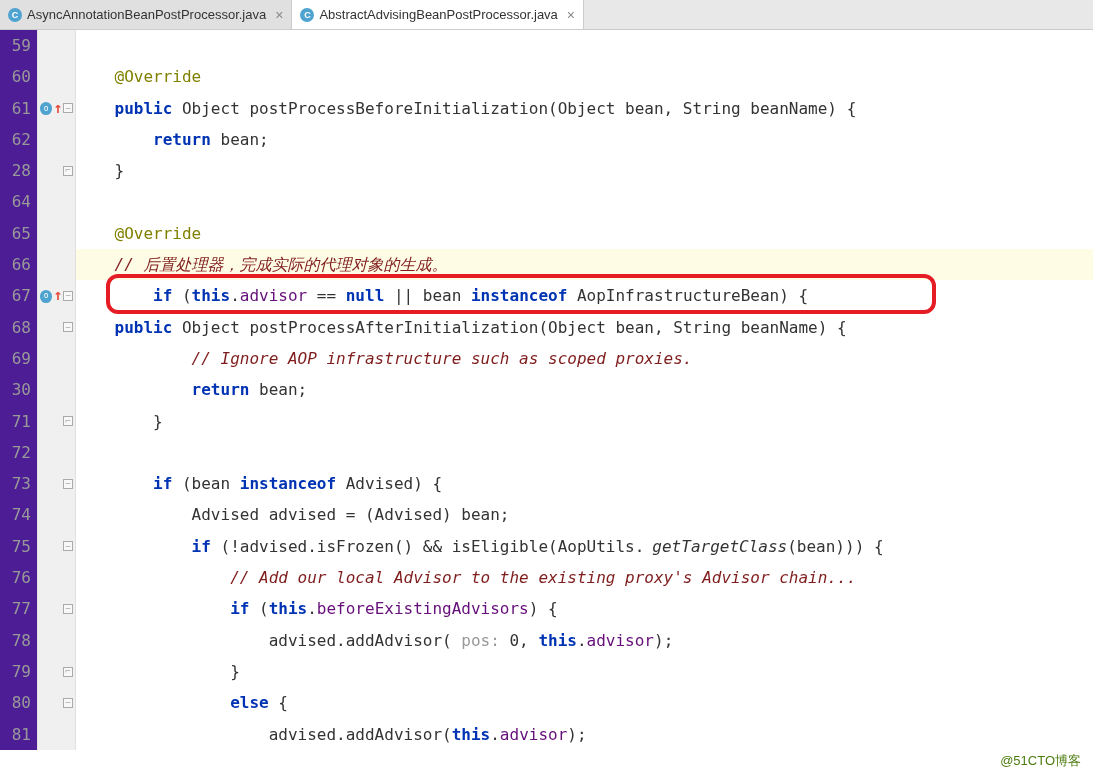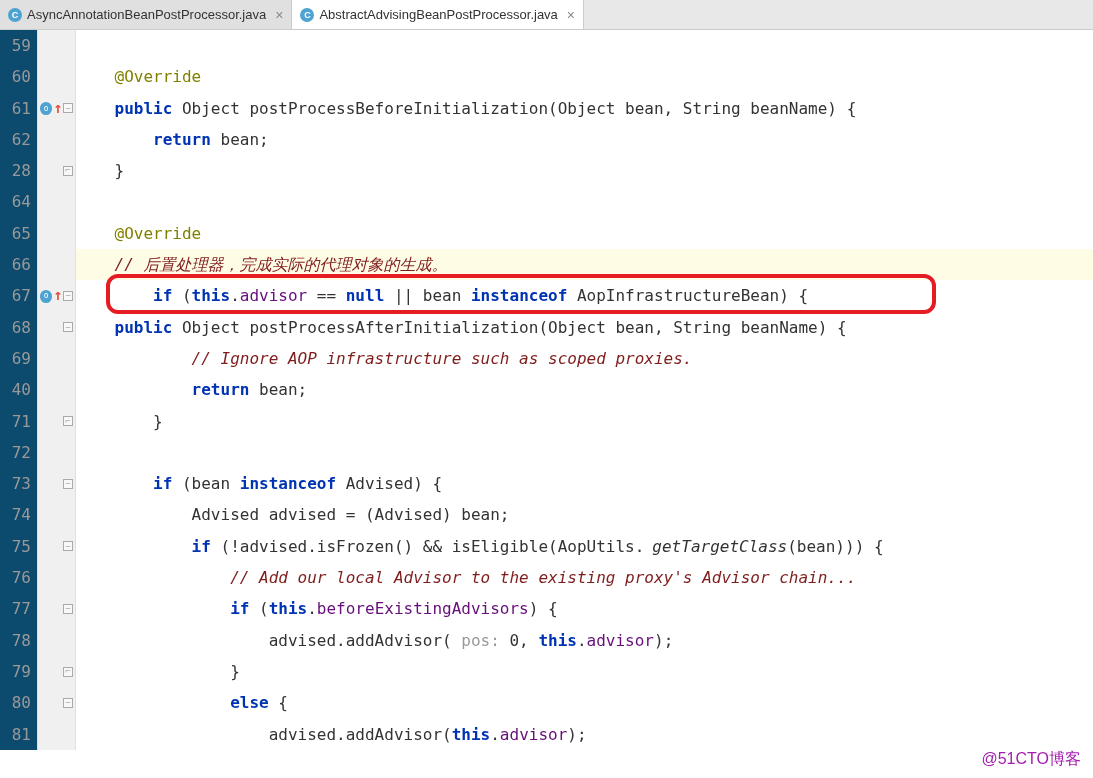--- a/index.html
+++ b/index.html
@@ -45,21 +45,21 @@
     
     .editor {
       display: flex;
       font-family: "Consolas", "Monaco", monospace;
       font-size: 16px;
       line-height: 31.3px;
     }
     
     .gutter {
       width: 38px;
-      background: #0c4a6e;
+      background: #4c1d95;
       text-align: right;
       color: #999;
       padding-right: 6px;
       user-select: none;
       border-right: 1px solid #e0e0e0;
     }
     .gutter-line { height: 31.3px; }
     
     .markers {
       width: 38px;
@@ -132,22 +132,22 @@
     .anno { color: #808000; }
     .comment { color: #7f1d1d; font-style: italic; }
     .method-ital { color: #333; font-style: italic; margin-left: 8px; }
     .field { color: #660e7a; }
     .param-hint { color: #999; }
     
     .watermark {
       position: fixed;
       bottom: 8px;
       right: 12px;
-      color: #a21caf;
-      font-size: 16px;
+      color: #4d7c0f;
+      font-size: 13px;
     }
   </style>
 </head>
 <body>
 
 <div class="tabs-bar">
   <div class="tab">
     <span class="java-icon">C</span>
     <span>AsyncAnnotationBeanPostProcessor.java</span>
     <span class="close">×</span>
@@ -165,21 +165,21 @@
       <div class="gutter-line">60</div>
       <div class="gutter-line">61</div>
       <div class="gutter-line">62</div>
       <div class="gutter-line">28</div>
       <div class="gutter-line">64</div>
       <div class="gutter-line">65</div>
       <div class="gutter-line">66</div>
       <div class="gutter-line">67</div>
       <div class="gutter-line">68</div>
       <div class="gutter-line">69</div>
-      <div class="gutter-line">40</div>
+      <div class="gutter-line">30</div>
       <div class="gutter-line">71</div>
       <div class="gutter-line">72</div>
       <div class="gutter-line">73</div>
       <div class="gutter-line">74</div>
       <div class="gutter-line">75</div>
       <div class="gutter-line">76</div>
       <div class="gutter-line">77</div>
       <div class="gutter-line">78</div>
       <div class="gutter-line">79</div>
       <div class="gutter-line">80</div>

